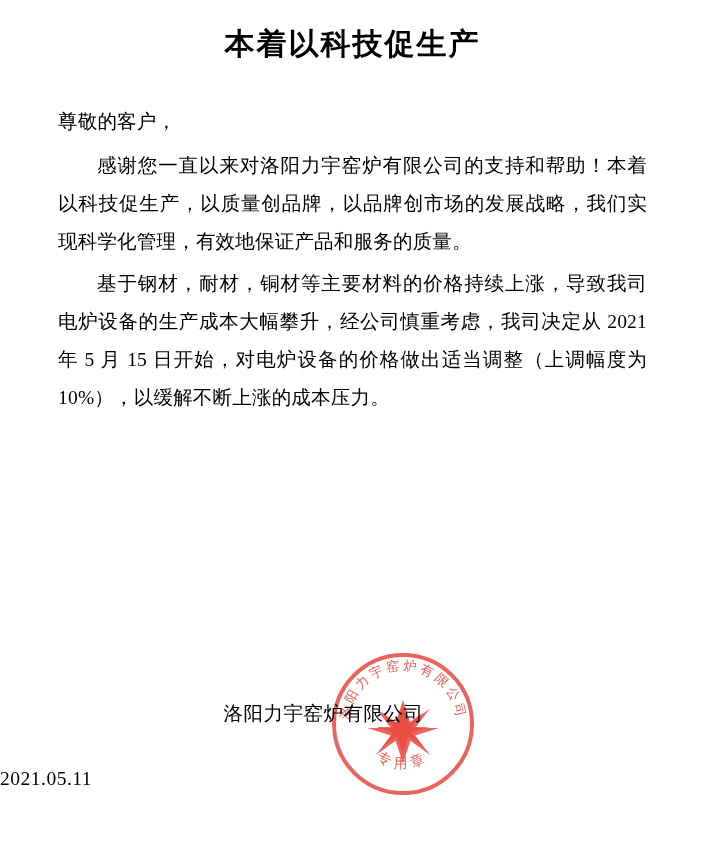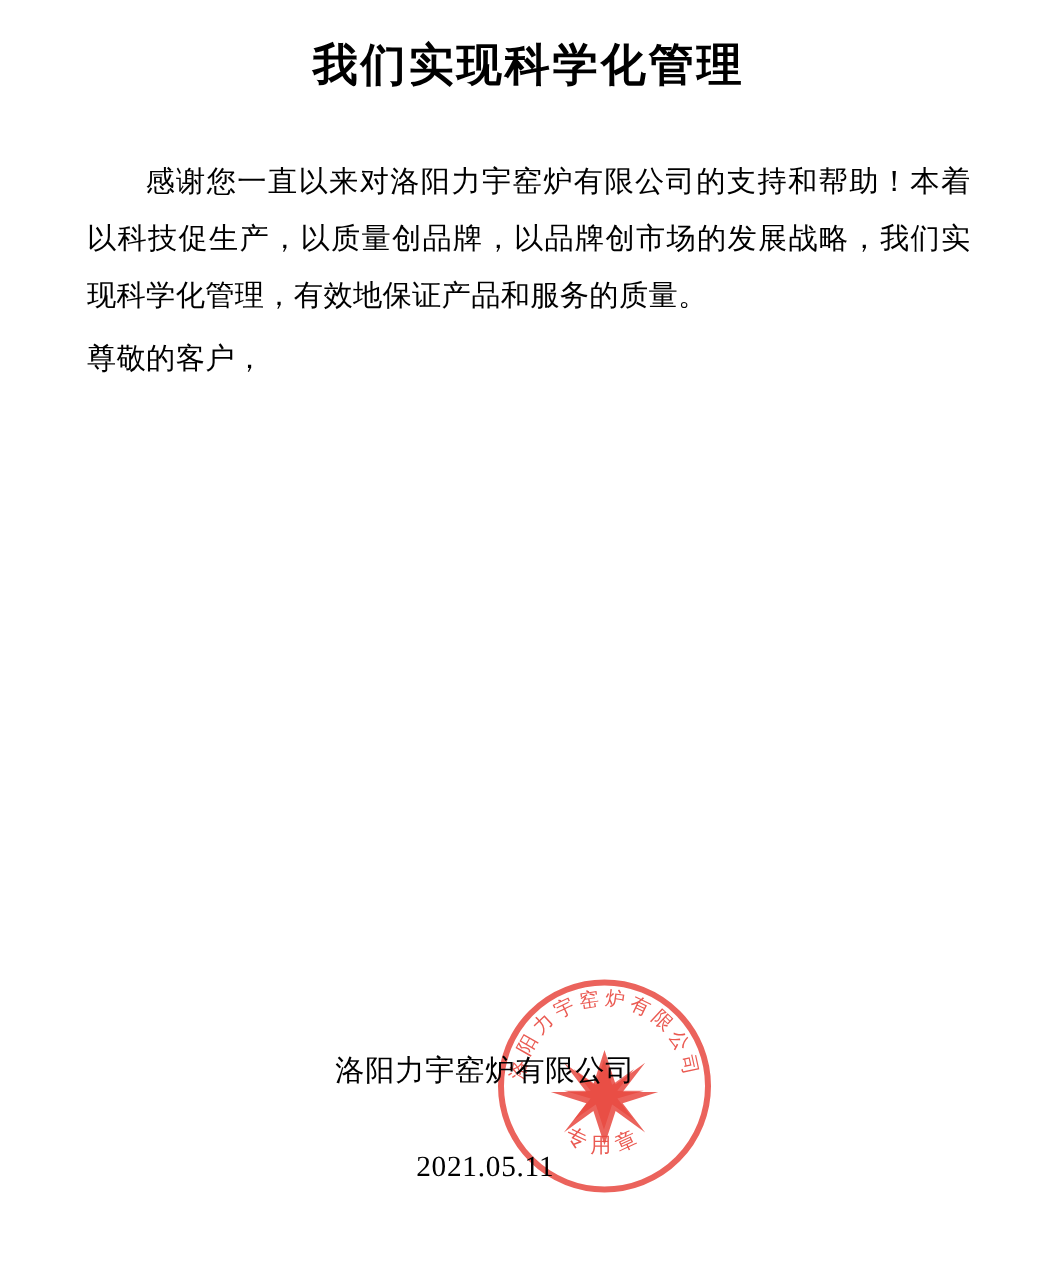--- a/index.html
+++ b/index.html
@@ -64,21 +64,21 @@
     top: 56px;
     text-align: center;
     font-size: 19.5px;
     letter-spacing: 0.5px;
   }
   .sign-date {
     position: absolute;
     left: 0;
     right: 58px;
     top: 124px;
-    text-align: center;
+    text-align: left;
     font-size: 19.5px;
     letter-spacing: 0.5px;
   }
   
   .seal {
     position: absolute;
     left: 327px;
     top: 4px;
     width: 152px;
     height: 152px;
@@ -89,25 +89,26 @@
   }
   .seal-text-top, .seal-text-bottom {
     font-family: "Liberation Serif", "DejaVu Serif", serif;
   }
 </style>
 </head>
 <body>
 
 <div class="page">
 
-  <h1 class="doc-title">我们实现科学化管理</h1>
+  <h1 class="doc-title">本着以科技促生产</h1>
 
   <div class="body-block">
+    <p class="para salutation">尊敬的客户，</p>
     <p class="para indent">感谢您一直以来对洛阳力宇窑炉有限公司的支持和帮助！本着以科技促生产，以质量创品牌，以品牌创市场的发展战略，我们实现科学化管理，有效地保证产品和服务的质量。</p>
-    <p class="para salutation">尊敬的客户，</p>
+    <p class="para indent">基于钢材，耐材，铜材等主要材料的价格持续上涨，导致我司电炉设备的生产成本大幅攀升，经公司慎重考虑，我司决定从 2021 年 5 月 15 日开始，对电炉设备的价格做出适当调整（上调幅度为 10%），以缓解不断上涨的成本压力。</p>
   </div>
 
   <div class="signature-area">
 
     <div class="seal">
       <svg width="152" height="152" viewBox="0 0 152 152" xmlns="http://www.w3.org/2000/svg">
         <defs>
           <path id="sealTopArc" d="M 22,76 A 54,54 0 0 1 130,76"></path>
           <path id="sealBottomArc" d="M 32,76 A 44,44 0 0 0 120,76"></path>
         </defs>

